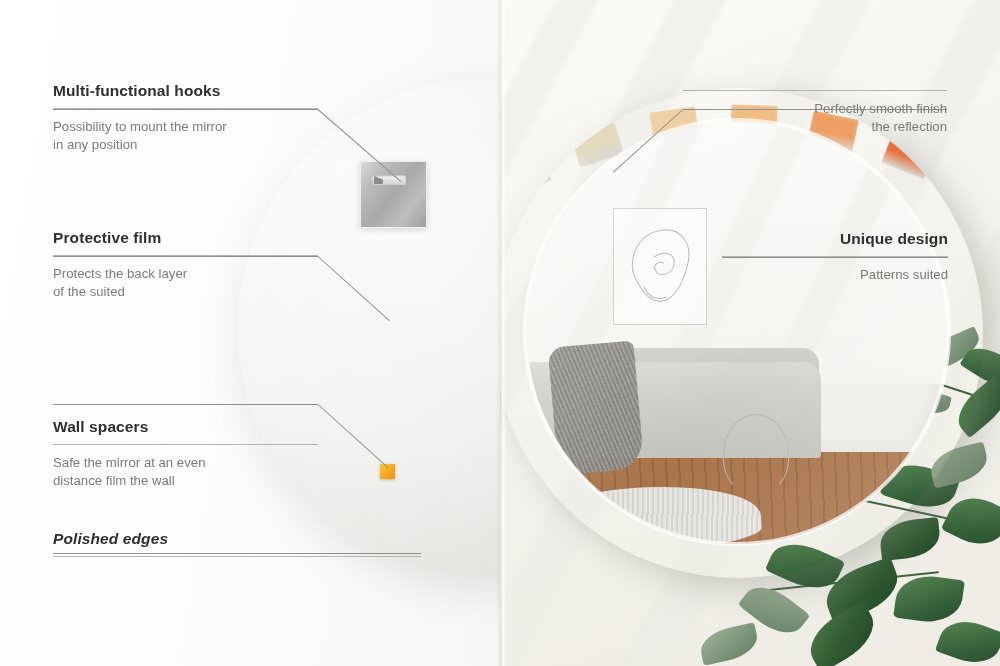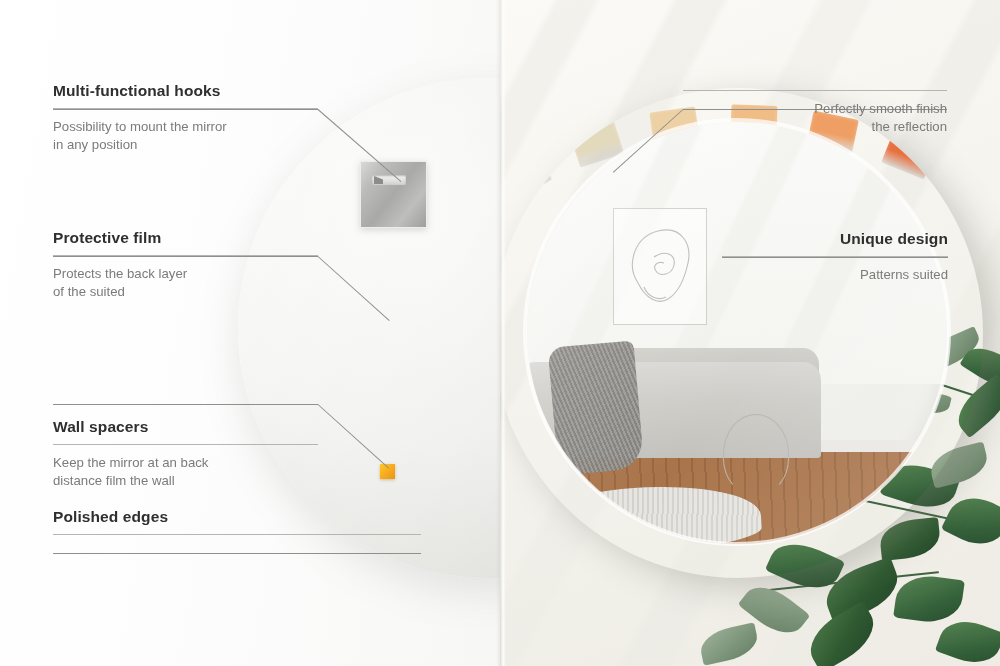--- a/index.html
+++ b/index.html
@@ -317,25 +317,25 @@
   <div class="callout" style="left:53px;top:229px;width:265px;">
     <h3>Protective film</h3>
     <div class="rule"></div>
     <p>Protects the back layer</p>
     <p>of the suited</p>
   </div>
 
   <div class="callout" style="left:53px;top:377px;width:265px;margin-top:41px;">
     <h3>Wall spacers</h3>
     <div class="rule"></div>
-    <p>Keep the mirror at an back</p>
+    <p>Safe the mirror at an even</p>
     <p>distance film the wall</p>
   </div>
 
-  <div class="callout" style="left:53px;top:508px;width:368px;">
+  <div class="callout" style="left:53px;top:530px;width:368px;font-style:italic;">
     <h3>Polished edges</h3>
     <div class="rule"></div>
   </div>
 
   <div class="callout right" style="left:683px;top:82px;width:264px;">
     <div class="rule"></div>
     <p>Perfectly smooth finish</p>
     <p>the reflection</p>
   </div>
 

